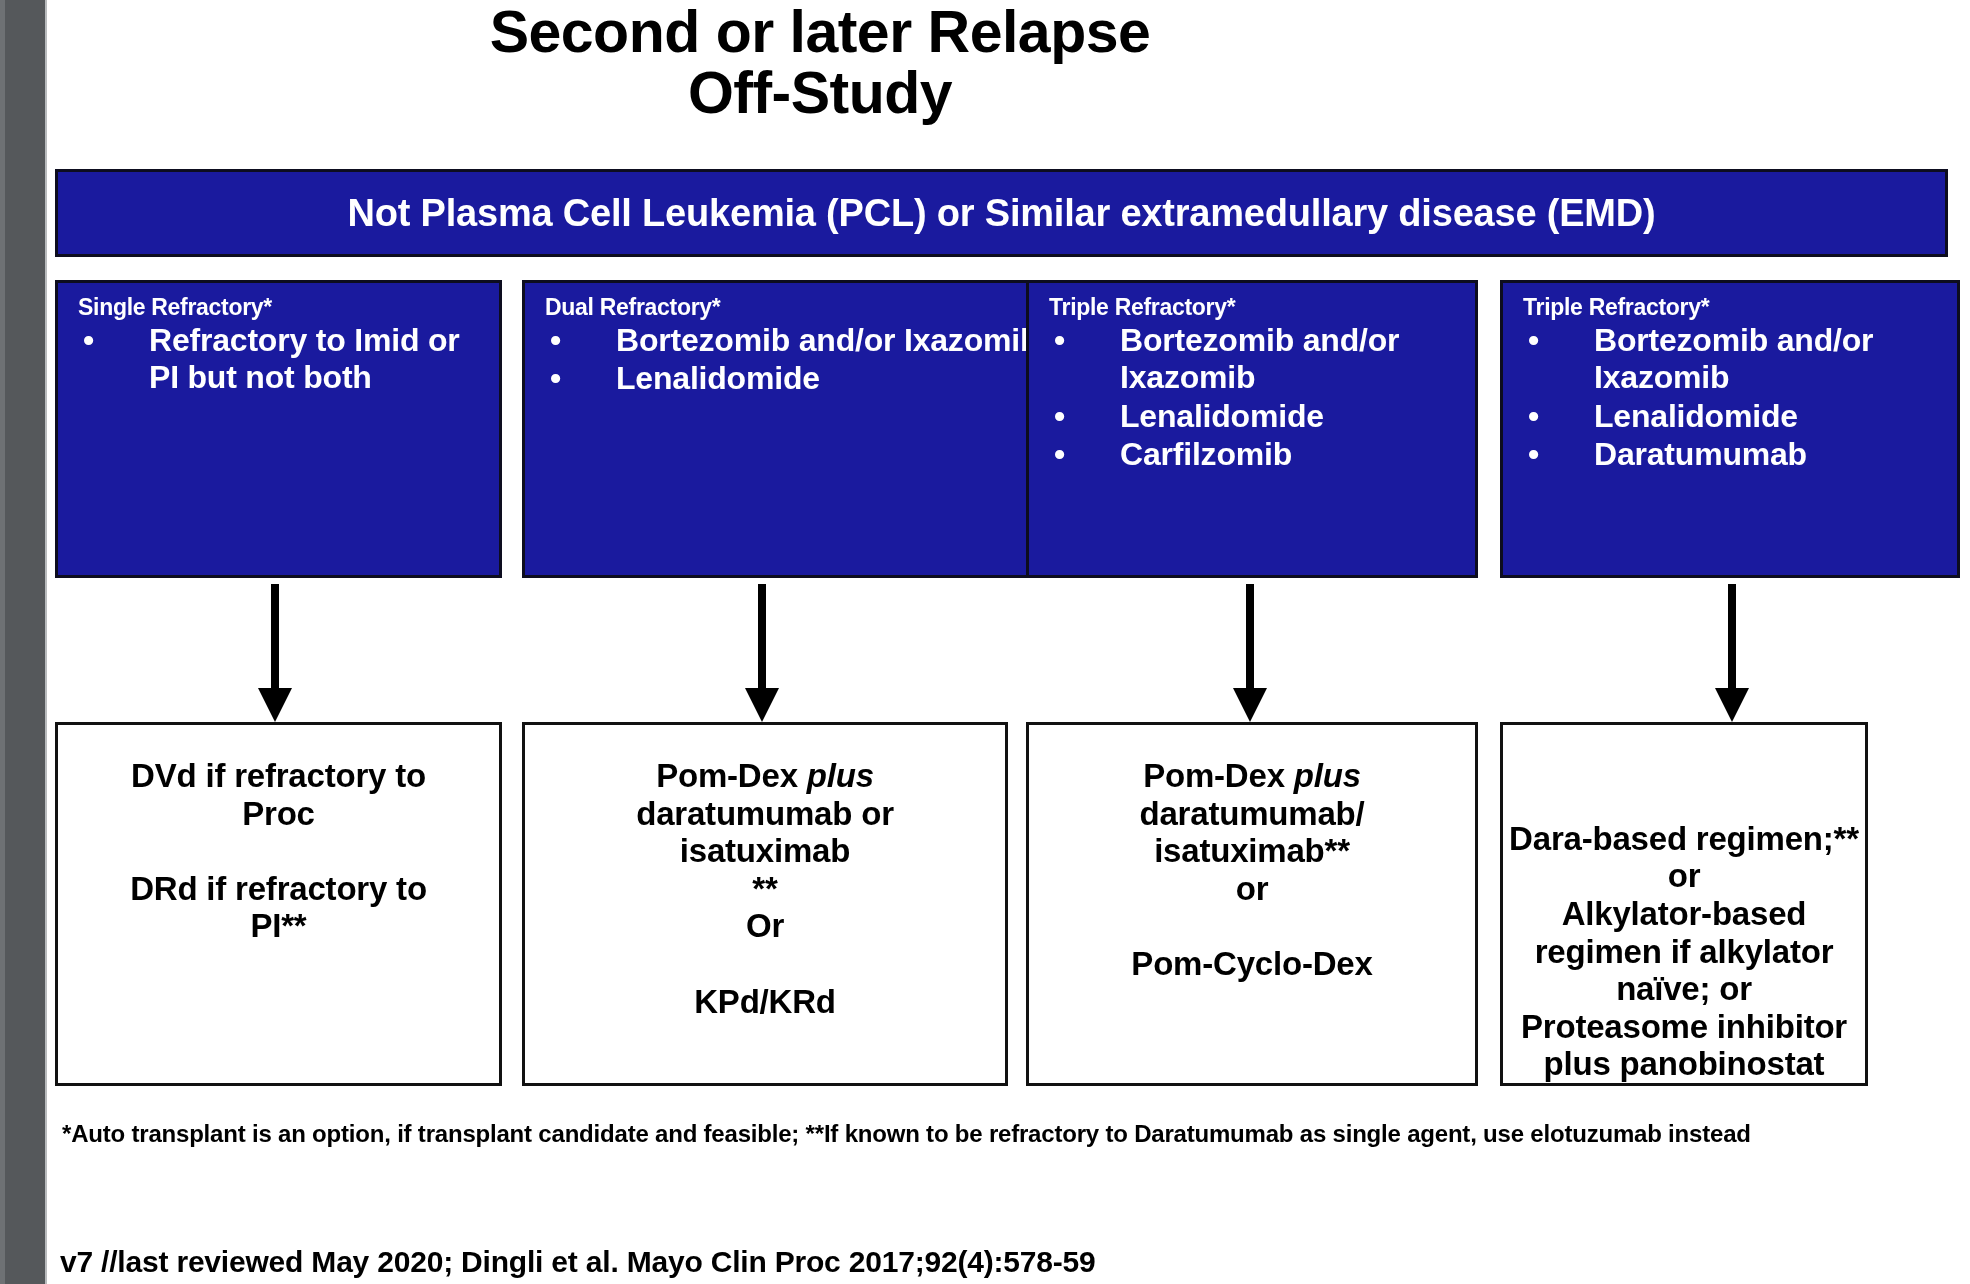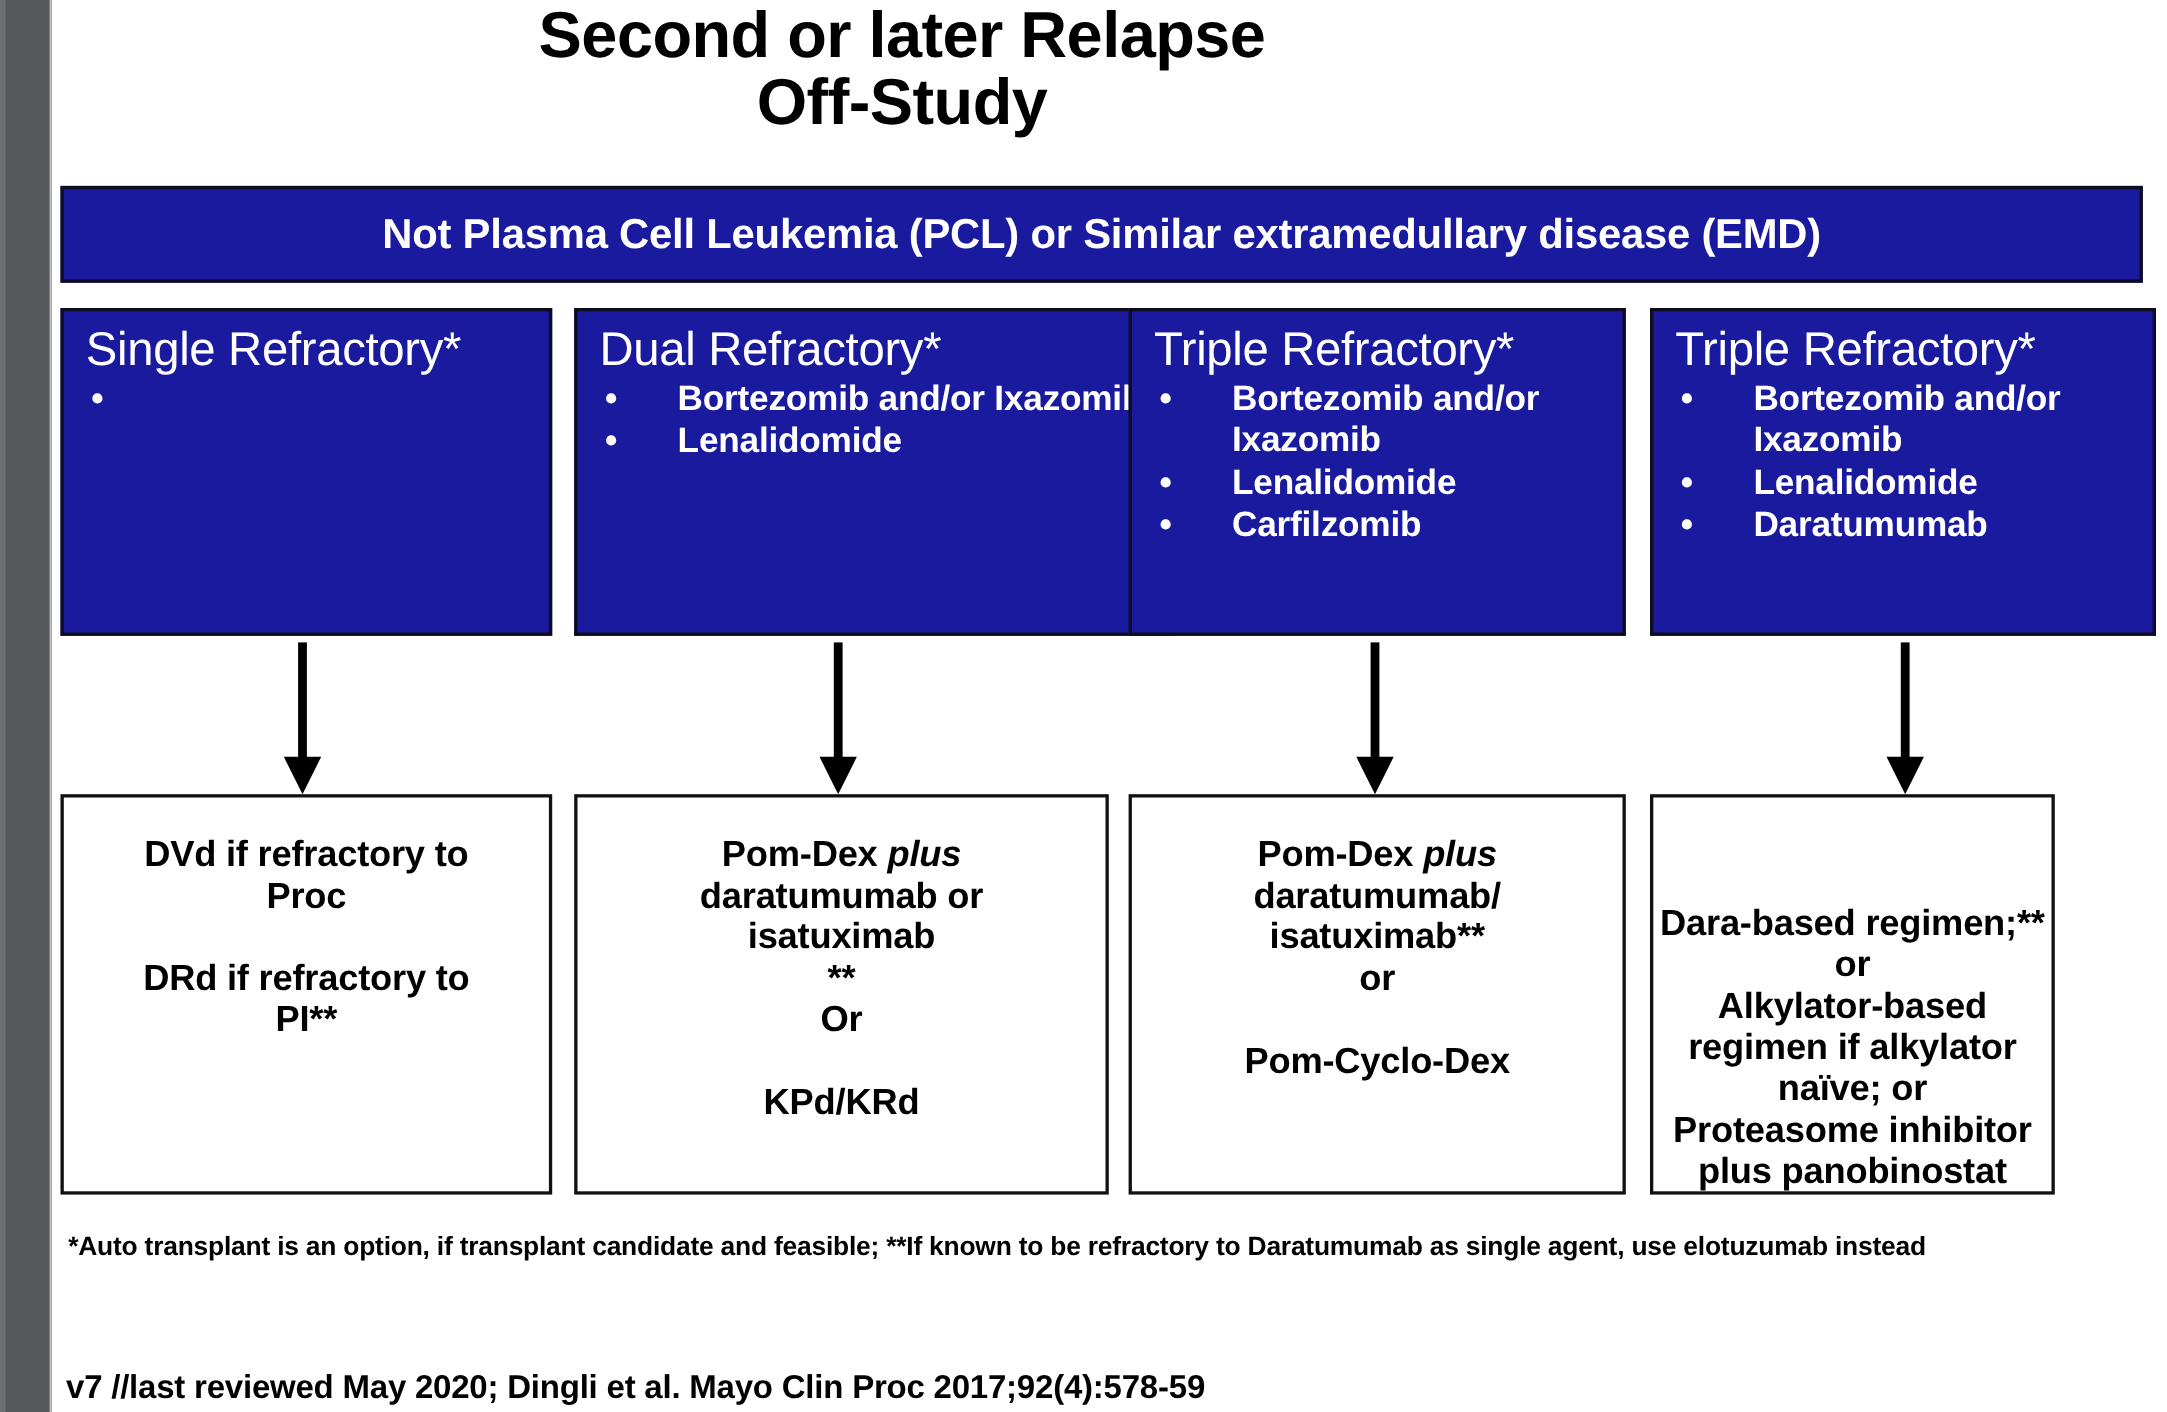--- a/index.html
+++ b/index.html
@@ -70,22 +70,22 @@
     position: absolute;
     top: 280px;
     height: 298px;
     background: #1a1a9e;
     border: 3px solid #0d0d1f;
     box-sizing: border-box;
     color: #ffffff;
     padding: 12px 10px 0 12px;
   }
   .bb-title {
-    font-size: 43px;
-    font-weight: normal;
+    font-size: 23px;
+    font-weight: bold;
     line-height: 1.1;
     margin: 0 0 2px 8px;
     letter-spacing: -0.3px;
   }
   .bb-list {
     margin: 0;
     padding: 0;
     list-style: none;
   }
   .bb-list li {
@@ -192,20 +192,21 @@
 
   <div class="banner">
     <span>Not Plasma Cell Leukemia (PCL) or Similar extramedullary disease  (EMD)</span>
   </div>
 
   <div class="bluebox" style="left:55px; width:447px;">
     <div class="bb-title">Single Refractory*</div>
     <ul class="bb-list">
       <li>
         <span class="bullet">•</span>
+        <span>Refractory to Imid or PI but not both</span>
       </li>
     </ul>
   </div>
   <div class="arrow" style="left:258px;">
     <div class="shaft"></div>
     <div class="head"></div>
   </div>
   <div class="whitebox" style="left:55px; width:447px;">
     <div class="wb-text" style="width:360px;">DVd if refractory to Proc
 

